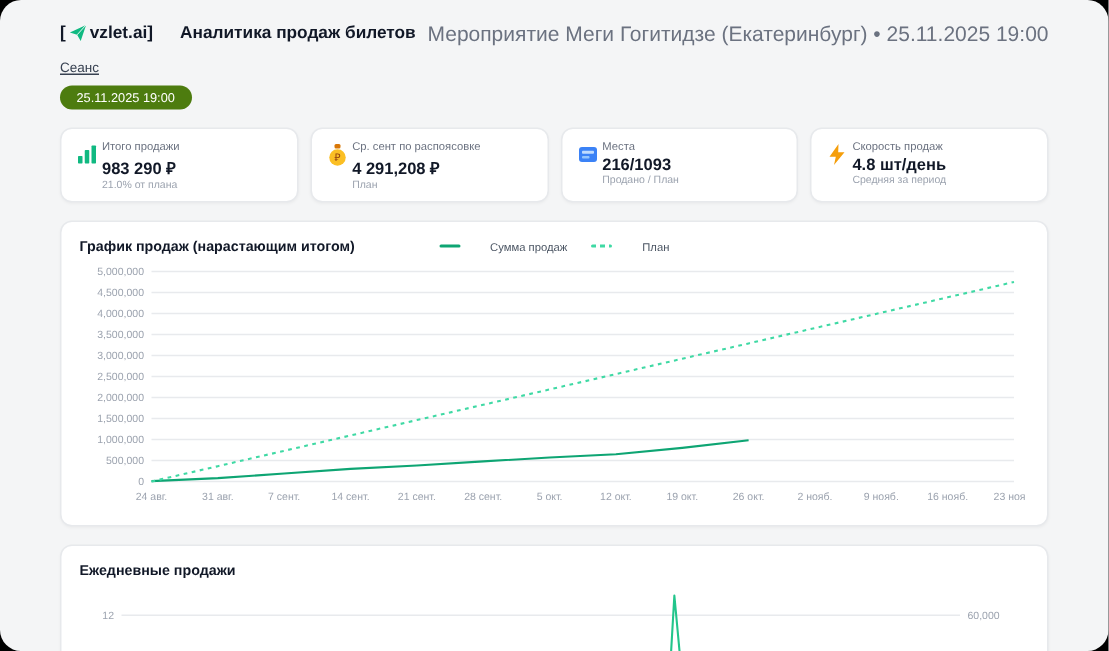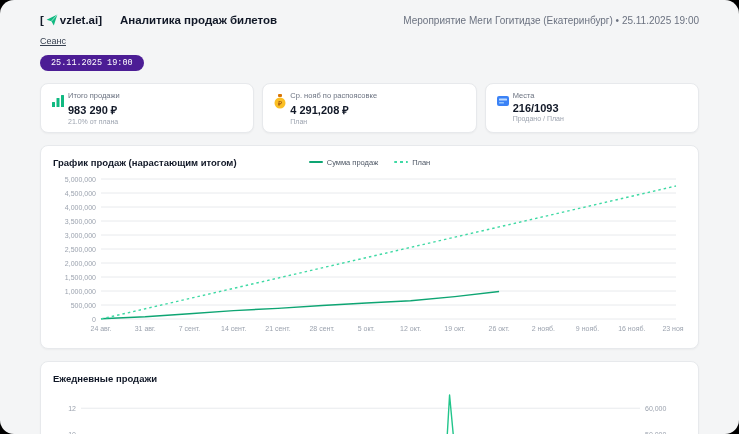--- a/index.html
+++ b/index.html
@@ -16,46 +16,46 @@
     border-radius: 14px;
     overflow: hidden;
     padding: 14px 40px 0 40px;
   }
   .topbar { display: flex; justify-content: space-between; align-items: center; }
   .app-title {
     font-size: 11.5px; font-weight: bold; color: #111827;
     display: flex; align-items: center; gap: 2px; white-space: nowrap;
   }
   .app-title .rest { margin-left: 16px; }
-  .event-info { font-size: 10px; color: #6b7280; white-space: nowrap; }
+  .event-info { font-size: 14px; color: #6b7280; white-space: nowrap; }
   .session-label { font-size: 9px; color: #374151; margin: 10px 0 5px; text-decoration: underline; }
   .session-pill {
-    background: #4c1d95; color: #fff; border: none; border-radius: 999px;
-    font-size: 8.5px; padding: 3px 11px; font-family: Liberation Mono, monospace; cursor: pointer;
+    background: #4d7c0f; color: #fff; border: none; border-radius: 999px;
+    font-size: 8.5px; padding: 3px 11px; font-family: Liberation Sans, sans-serif; cursor: pointer;
     display: inline-block;
   }
   .kpi-row { display: flex; gap: 8px; margin: 12px 0; }
   .card {
     background: #fff; border: 1px solid #e7e9ec; border-radius: 8px;
     box-shadow: 0 1px 2px rgba(0,0,0,.04);
   }
   .kpi { flex: 1; display: flex; gap: 2px; padding: 7px 9px; align-items: flex-start; min-width: 0; }
   .kpi-icon { width: 16px; height: 16px; flex: 0 0 16px; margin-top: 2px; }
   .kpi-body { min-width: 0; }
   .kpi-label { font-size: 7.5px; color: #6b7280; white-space: nowrap; }
   .kpi-value { font-size: 11px; font-weight: bold; color: #111827; margin: 2px 0 1px; white-space: nowrap; }
   .kpi-sub { font-size: 7px; color: #9ca3af; white-space: nowrap; }
   .chart-card { padding: 9px 12px; margin-bottom: 12px; }
   .chart-head { display: flex; align-items: center; position: relative; margin-bottom: 2px; height: 14px; }
   .chart-title { font-size: 9.5px; font-weight: bold; color: #111827; margin: 0; text-align: right; }
   .legend {
     position: absolute; left: 0; right: 0;
     display: flex; justify-content: center; gap: 16px;
   }
-  .legend-item { display: flex; align-items: center; gap: 4px; font-size: 7.5px; color: #4b5563; cursor: pointer; }
+  .legend-item { display: flex; align-items: center; gap: 20px; font-size: 7.5px; color: #4b5563; cursor: pointer; }
   .legend-line { width: 14px; height: 2px; background: var(--accent); border-radius: 1px; display: inline-block; }
   .legend-line.dashed { background: repeating-linear-gradient(90deg, var(--plan) 0 3px, transparent 3px 6px); }
   svg.chart { display: block; }
   svg.chart text.tick { font-size: 7px; fill: #9ca3af; font-family: "Liberation Sans", sans-serif; }
 </style>
 </head>
 <body>
 
 <div class="page">
 
@@ -96,21 +96,21 @@
 
     <div class="card kpi">
       <span class="kpi-icon">
         <svg width="16" height="16" viewBox="0 0 16 16">
           <rect x="6" y="1" width="4" height="3" rx="1" fill="#d97706"></rect>
           <circle cx="8" cy="10" r="5.5" fill="#fbbf24"></circle>
           <text x="8" y="12.5" text-anchor="middle" font-size="7" fill="#92400e" font-family="Liberation Sans, sans-serif">₽</text>
         </svg>
       </span>
       <div class="kpi-body">
-        <div class="kpi-label">Ср. нояб по распоясовке</div>
+        <div class="kpi-label">Ср. сент по распоясовке</div>
         <div class="kpi-value">4 291,208 ₽</div>
         <div class="kpi-sub">План</div>
       </div>
     </div>
 
 
     <div class="card kpi">
       <span class="kpi-icon">
         <svg width="16" height="16" viewBox="0 0 16 16">
           <rect x="2" y="3" width="12" height="10" rx="2" fill="#3b82f6"></rect>
@@ -118,20 +118,32 @@
           <rect x="4" y="9" width="5" height="1.6" rx="0.6" fill="#93c5fd"></rect>
         </svg>
       </span>
       <div class="kpi-body">
         <div class="kpi-label">Места</div>
         <div class="kpi-value">216/1093</div>
         <div class="kpi-sub">Продано / План</div>
       </div>
     </div>
 
+    <div class="card kpi">
+      <span class="kpi-icon">
+        <svg width="16" height="16" viewBox="0 0 16 16">
+          <polygon points="9,1 3,9.5 7.2,9.5 6,15 13,6.5 8.8,6.5" fill="#f59e0b"></polygon>
+        </svg>
+      </span>
+      <div class="kpi-body">
+        <div class="kpi-label">Скорость продаж</div>
+        <div class="kpi-value">4.8 шт/день</div>
+        <div class="kpi-sub">Средняя за период</div>
+      </div>
+    </div>
 
   </div>
 
   <section class="card chart-card">
     <div class="chart-head">
       <h3 class="chart-title">График продаж (нарастающим итогом)</h3>
       <div class="legend">
         <span class="legend-item">
           <span class="legend-line"></span>
           <span>Сумма продаж</span>

